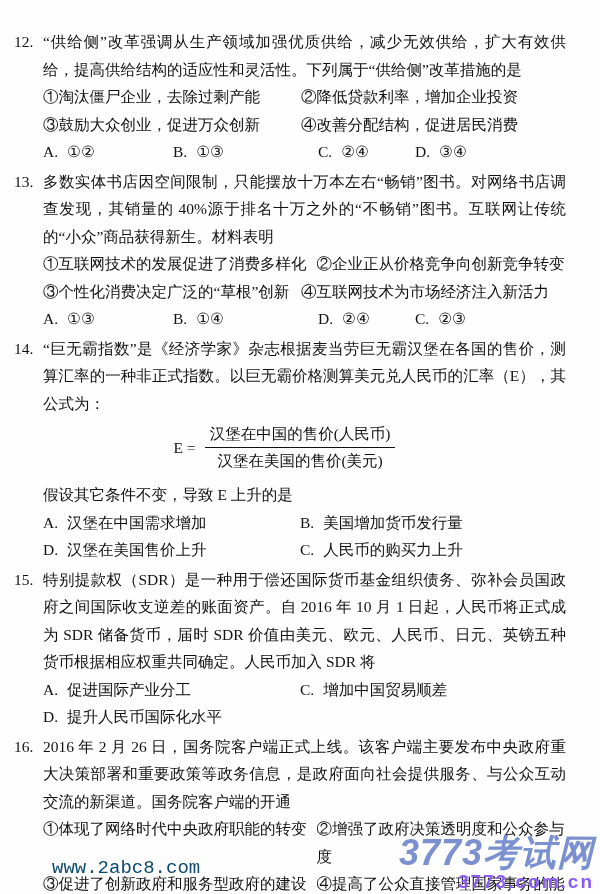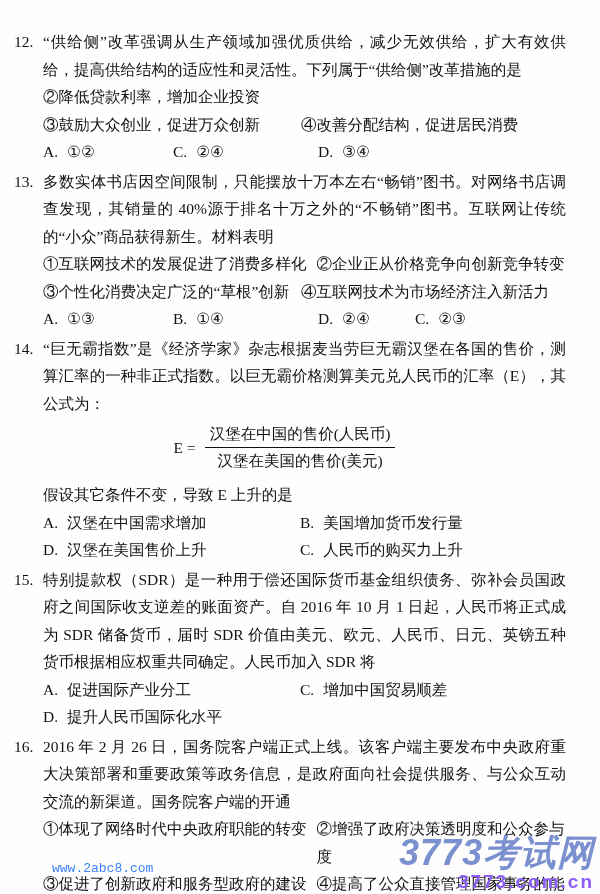--- a/index.html
+++ b/index.html
@@ -39,21 +39,21 @@
     gap: 9px; margin: 5px 40px 8px 0;
   }
   .frac { display: inline-flex; flex-direction: column; text-align: center; line-height: 24px; }
   .f-num { border-bottom: 1.5px solid #111; padding: 0 5px 1px 5px; }
   .f-den { padding-top: 1px; }
   .q-poststem { margin-top: 4px; }
 
   .footer-website {
     position: absolute; left: 52px; bottom: 12px;
     font-family: "Liberation Mono", "DejaVu Sans Mono", monospace;
-    font-size: 13px; color: #3b82f6;
+    font-size: 19px; color: #0c4a6e;
   }
   .footer-pagelabel {
     position: absolute; left: 46%; bottom: 12px; transform: translateX(-50%);
     font-weight: bold; font-size: 15.5px; white-space: nowrap;
   }
   .watermark {
     position: absolute; right: 6px; bottom: 2px; text-align: right;
     font-family: "Liberation Sans", "DejaVu Sans", sans-serif;
     line-height: 1.05; pointer-events: none;
   }
@@ -65,29 +65,31 @@
 
 <div class="page">
 
   <div class="questions">
   <div class="question">
     <span class="q-num">12.</span>
     <div class="q-stem">“供给侧”改革强调从生产领域加强优质供给，减少无效供给，扩大有效供给，提高供给结构的适应性和灵活性。下列属于“供给侧”改革措施的是</div>
 
     <div class="q-items">
           <div class="opt-row">
+            <span class="opt-left">①淘汰僵尸企业，去除过剩产能</span>
             <span class="opt-right">②降低贷款利率，增加企业投资</span>
           </div>
           <div class="opt-row">
             <span class="opt-left">③鼓励大众创业，促进万众创新</span>
             <span class="opt-right">④改善分配结构，促进居民消费</span>
           </div>
         </div>
     <div class="q-choices row4">
           <span class="choice"><span class="c-label">A.</span><span class="c-text">①②</span></span>
+          <span class="choice"><span class="c-label">B.</span><span class="c-text">①③</span></span>
           <span class="choice"><span class="c-label">C.</span><span class="c-text">②④</span></span>
           <span class="choice"><span class="c-label">D.</span><span class="c-text">③④</span></span>
         </div>
   </div>
 
   <div class="question">
     <span class="q-num">13.</span>
     <div class="q-stem">多数实体书店因空间限制，只能摆放十万本左右“畅销”图书。对网络书店调查发现，其销量的 40%源于排名十万之外的“不畅销”图书。互联网让传统的“小众”商品获得新生。材料表明</div>
 
     <div class="q-items">

